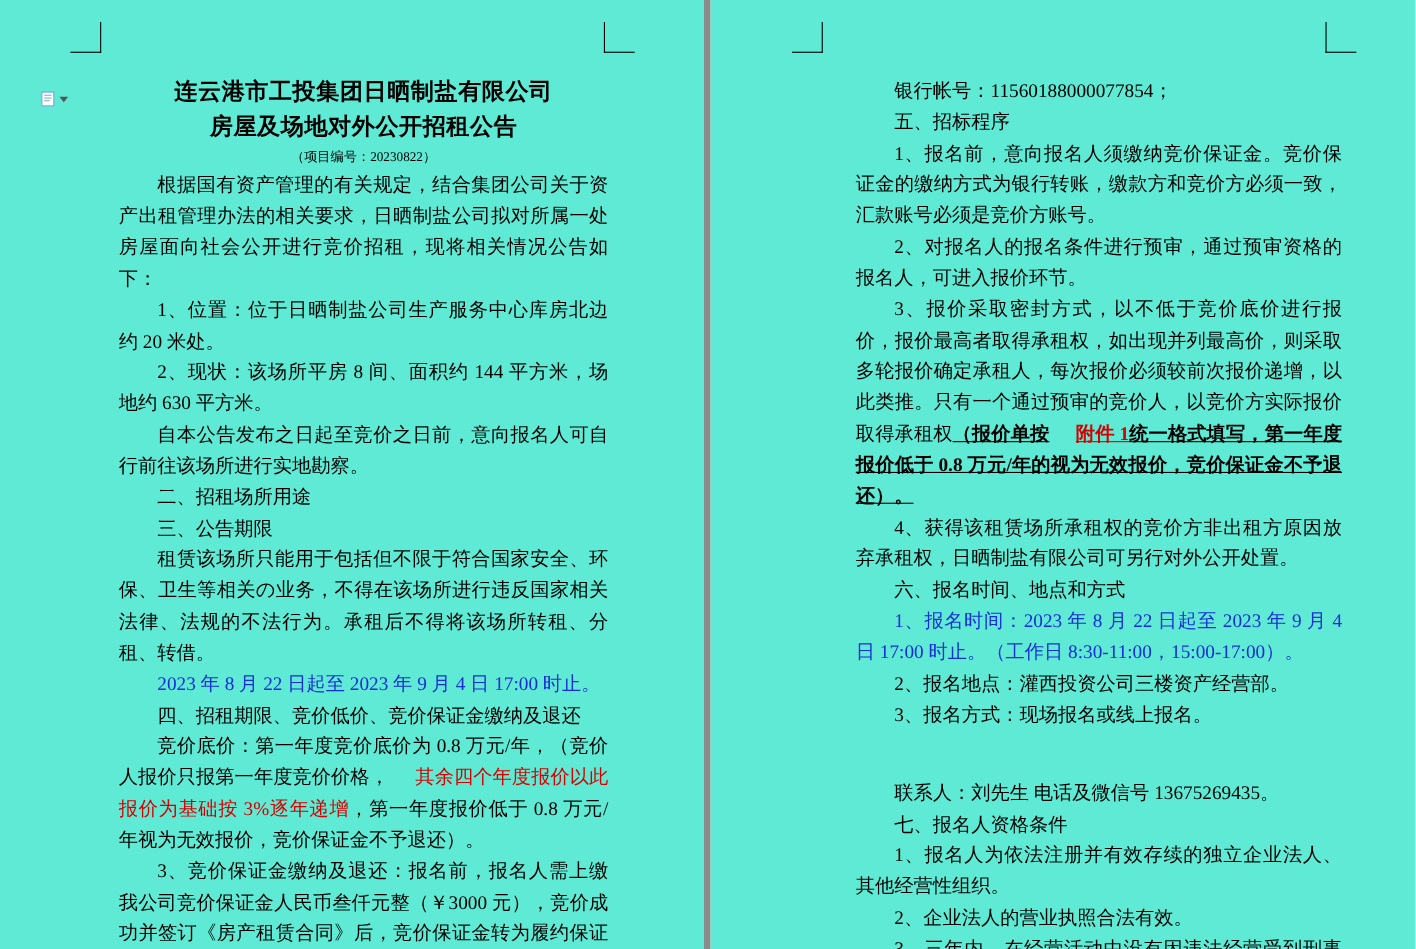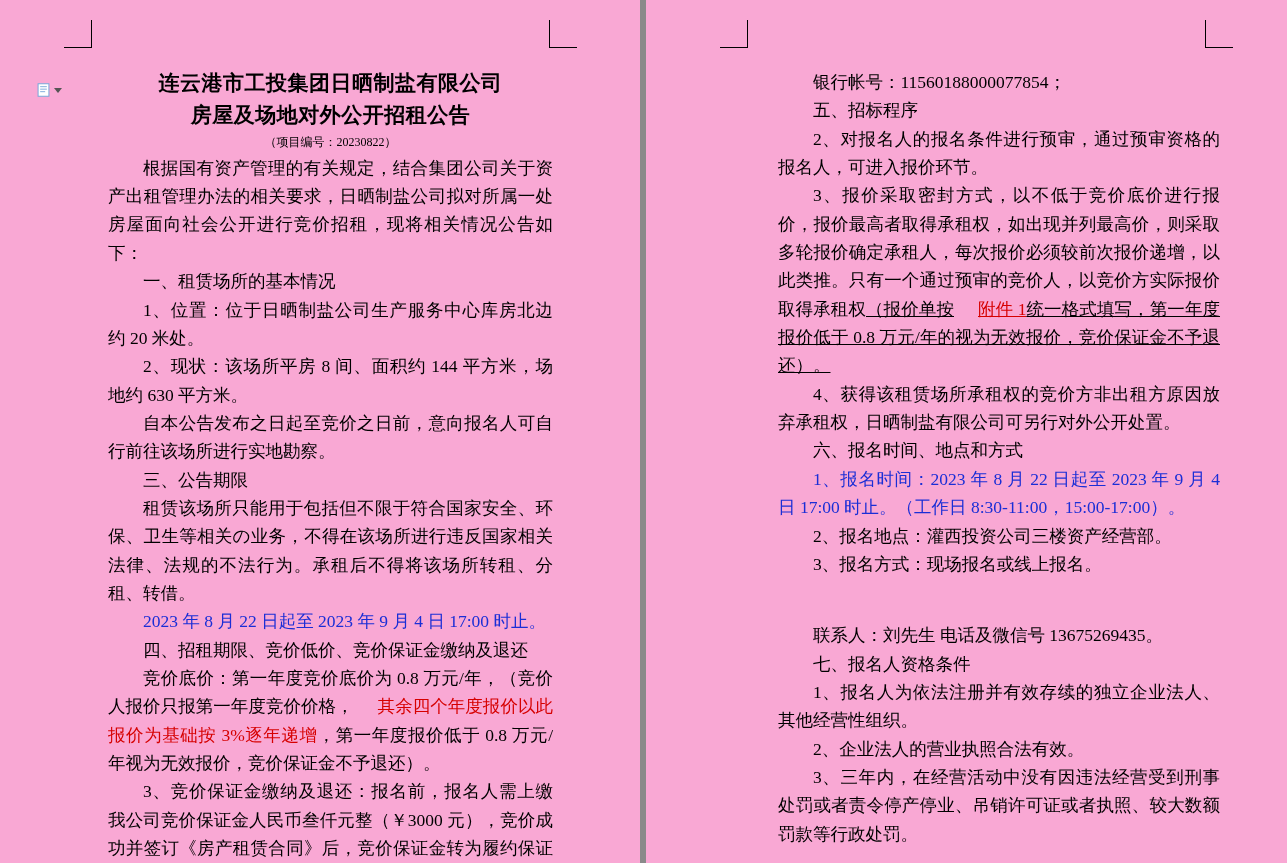--- a/index.html
+++ b/index.html
@@ -17,21 +17,21 @@
   .page-wrap {
     position: absolute;
     top: 0;
     left: 0;
     width: 1287px;
     height: 863px;
     display: flex;
   }
   .page {
     position: relative;
-    background: #f9a8d4;
+    background: #5eead4;
     height: 863px;
     box-sizing: border-box;
   }
   .page-left {
     width: 640px;
   }
   .page-gutter {
     width: 6px;
     background: #8a8a8a;
     height: 863px;
@@ -71,21 +71,21 @@
     font-size: 12px;
     line-height: 1.9;
   }
   p {
     margin: 0;
     text-indent: 2em;
   }
   p.noindent { text-indent: 0; }
   .red { color: #d60000; margin-left: 24px; }
   .blue { color: #1a2ed6; }
-  .bu { font-weight: normal; text-decoration: underline; }
+  .bu { font-weight: bold; text-decoration: underline; }
   .red.bu { color: #d60000; }
 
   
   .doc-icon {
     position: absolute;
     left: 36px;
     top: 80px;
     width: 26px;
     height: 20px;
     display: flex;
@@ -120,24 +120,24 @@
       </svg>
       <span class="caret"></span>
     </div>
 
     <div class="content content-left">
       <div class="title">连云港市工投集团日晒制盐有限公司</div>
       <div class="title">房屋及场地对外公开招租公告</div>
       <div class="subtitle">（项目编号：20230822）</div>
 
       <p>根据国有资产管理的有关规定，结合集团公司关于资产出租管理办法的相关要求，日晒制盐公司拟对所属一处房屋面向社会公开进行竞价招租，现将相关情况公告如下：</p>
-      <p>一、租赁场所的基本情况</p>
       <p>1、位置：位于日晒制盐公司生产服务中心库房北边约 20 米处。</p>
       <p>2、现状：该场所平房 8 间、面积约 144 平方米，场地约 630 平方米。</p>
       <p>自本公告发布之日起至竞价之日前，意向报名人可自行前往该场所进行实地勘察。</p>
+      <p>二、招租场所用途</p>
       <p>三、公告期限</p>
       <p>租赁该场所只能用于包括但不限于符合国家安全、环保、卫生等相关の业务，不得在该场所进行违反国家相关法律、法规的不法行为。承租后不得将该场所转租、分租、转借。</p>
       <p class="blue">2023 年 8 月 22 日起至 2023 年 9 月 4 日 17:00 时止。</p>
       <p>四、招租期限、竞价低价、竞价保证金缴纳及退还</p>
       <p><span>竞价底价：第一年度竞价底价为 0.8 万元/年，（竞价人报价只报第一年度竞价价格，</span><span class="red">其余四个年度报价以此报价为基础按 3%逐年递增</span><span>，第一年度报价低于 0.8 万元/年视为无效报价，竞价保证金不予退还）。</span></p>
       <p><span>3、竞价保证金缴纳及退还：报名前，报名人需上缴我公司竞价保证金人民币叁仟元整（￥3000 元），竞价成功并签订《房产租赁合同》后，竞价保证金转为履约保证金，竞价未成的，在竞价后 5 个工作日内不计息退还；</span></p>
 
     </div>
   </div>
 
@@ -145,20 +145,21 @@
 
   <div class="page page-right">
     <div class="crop v" style="left:101px; top:20px;"></div>
     <div class="crop h" style="left:74px;  top:47px;"></div>
     <div class="crop v" style="left:559px; top:20px;"></div>
     <div class="crop h" style="left:559px; top:47px;"></div>
 
     <div class="content" style="left:132px; top:68px; width:442px;">
       <p>银行帐号：11560188000077854；</p>
       <p>五、招标程序</p>
+      <p>1、报名前，意向报名人须缴纳竞价保证金。竞价保证金的缴纳方式为银行转账，缴款方和竞价方必须一致，汇款账号必须是竞价方账号。</p>
       <p>2、对报名人的报名条件进行预审，通过预审资格的报名人，可进入报价环节。</p>
       <p><span>3、报价采取密封方式，以不低于竞价底价进行报价，报价最高者取得承租权，如出现并列最高价，则采取多轮报价确定承租人，每次报价必须较前次报价递增，以此类推。只有一个通过预审的竞价人，以竞价方实际报价取得承租权</span><span class="bu">（报价单按</span><span class="red bu">附件 1</span><span class="bu">统一格式填写，第一年度报价低于 0.8 万元/年的视为无效报价，竞价保证金不予退还）。</span></p>
       <p>4、获得该租赁场所承租权的竞价方非出租方原因放弃承租权，日晒制盐有限公司可另行对外公开处置。</p>
       <p>六、报名时间、地点和方式</p>
       <p class="blue">1、报名时间：2023 年 8 月 22 日起至 2023 年 9 月 4 日 17:00 时止。（工作日 8:30-11:00，15:00-17:00）。</p>
       <p>2、报名地点：灌西投资公司三楼资产经营部。</p>
       <p>3、报名方式：现场报名或线上报名。</p>
       <p class="noindent" style="text-indent:2em;margin-top:43px;">联系人：刘先生   电话及微信号 13675269435。</p>
       <p>七、报名人资格条件</p>
       <p>1、报名人为依法注册并有效存续的独立企业法人、其他经营性组织。</p>

